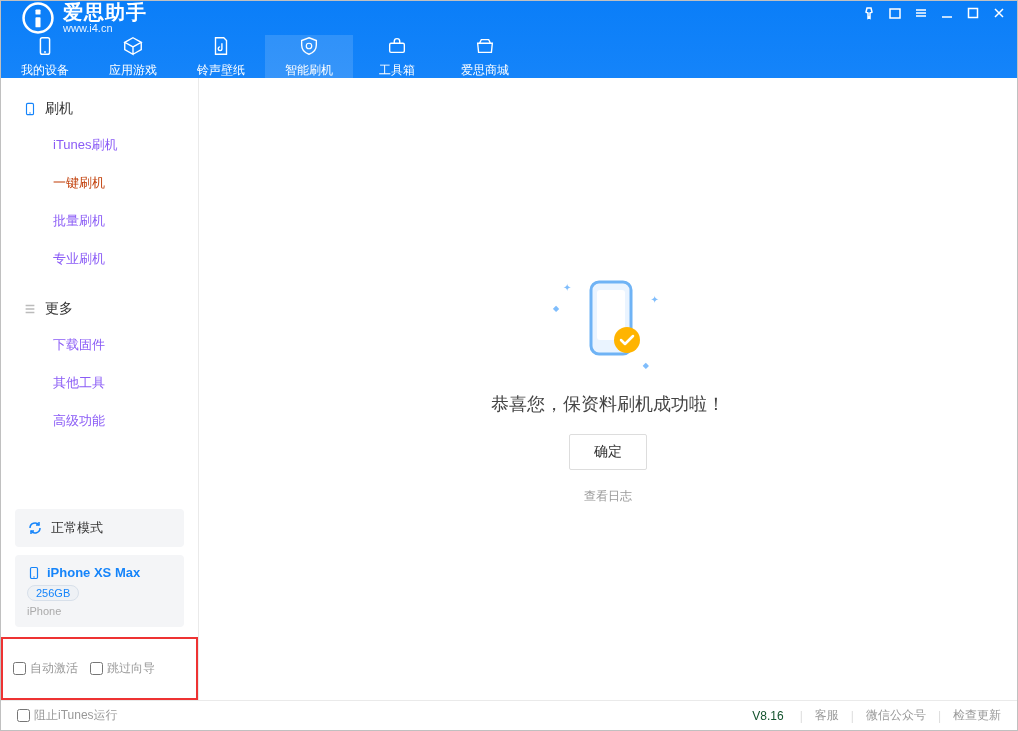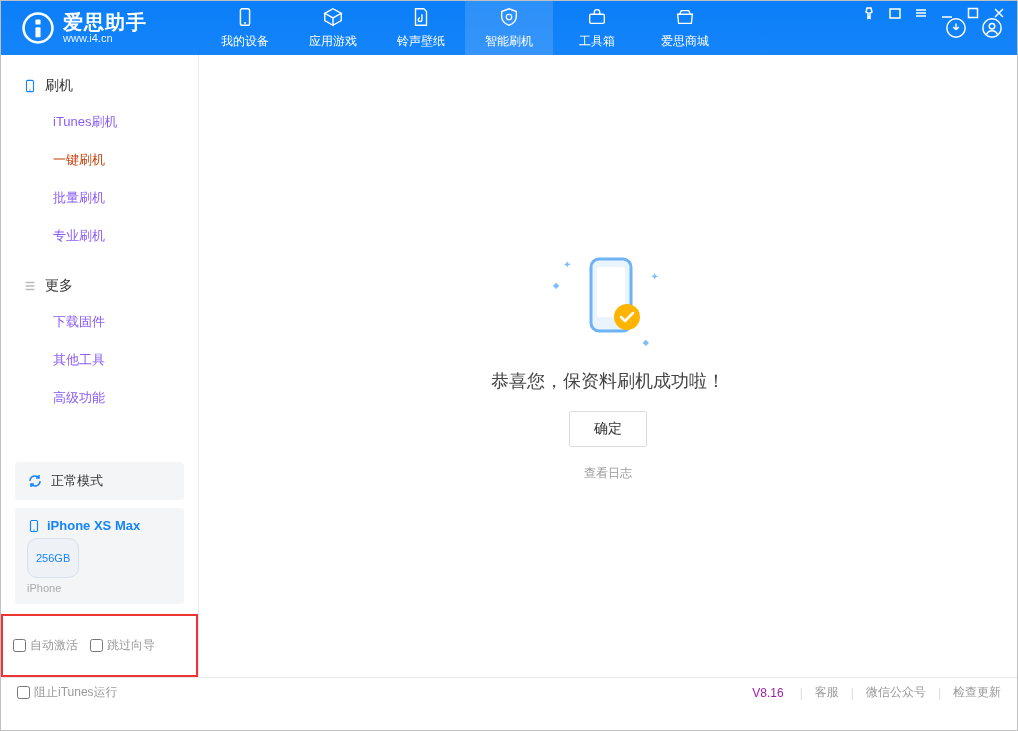--- a/index.html
+++ b/index.html
@@ -1,19 +1,19 @@
 <!DOCTYPE html>
 <html><head>
 <meta charset="utf-8">
 <style>
 * { margin: 0; padding: 0; box-sizing: border-box; font-family: "Microsoft YaHei", Arial, sans-serif; }
 body { background: #fff; width: 1018px; height: 731px; overflow: hidden; position: relative; border: 1px solid #c0c0c0; }
 
 
-.header { height: 54px; background: linear-gradient(to bottom, #0a7ef8, #1584fa); display: flex; align-items: stretch; color: #fff; position: relative; }
+.header { height: 77px; background: linear-gradient(to bottom, #0a7ef8, #1584fa); display: flex; align-items: stretch; color: #fff; position: relative; flex-direction: column; }
 .logo-block { display: flex; align-items: center; padding: 0 14px 0 20px; min-width: 200px; }
 .logo-svg { width: 34px; height: 34px; margin-right: 8px; }
 .logo-text { display: flex; flex-direction: column; line-height: 1.05; }
 .logo-text .cn { font-size: 20px; font-weight: bold; letter-spacing: 1px; }
 .logo-text .en { font-size: 11px; opacity: .9; }
 
 .nav { display: flex; }
 .nav-item { width: 88px; display: flex; flex-direction: column; align-items: center; justify-content: center; gap: 5px; cursor: pointer; font-size: 12px; }
 .nav-item.active { background: rgba(255,255,255,.14); }
 .nav-item .nicon { width: 22px; height: 22px; display:flex; align-items:center; justify-content:center; }
@@ -37,40 +37,40 @@
 .side-group-hdr svg { width:14px; height:14px; }
 .side-item { padding: 10px 18px 10px 52px; cursor:pointer; color:#8b5cf6; }
 .side-item.active { color:#c2410c; }
 
 .mode-box { margin: 8px 14px; background:#f4f5f7; border-radius:4px; padding:10px 12px; display:flex; align-items:center; gap:8px; font-size:13px; color:#333;}
 .mode-box svg{width:16px;height:16px;}
 
 .device-box { margin: 0 14px 10px; background:#f4f5f7; border-radius:4px; padding:10px 12px; font-size:12px; color:#666; }
 .device-box .dname { color:#1584fa; font-weight:600; font-size:13px; display:flex; align-items:center; gap:6px;}
 .device-box .dname svg{width:14px; height:14px;}
-.device-box .capacity { display:inline-block; margin-top:5px; background:#eef1f5; border:1px solid #d8e0ea; color:#1584fa; font-size:11px; padding:13px 8px; border-radius:10px;text-align:center; }
+.device-box .capacity { display:inline-block; margin-top:5px; background:#eef1f5; border:1px solid #d8e0ea; color:#1584fa; font-size:11px; padding:1px 8px; border-radius:10px;text-align:center; }
 .device-box .sub { margin-top:4px; font-size:11px; color:#aaa; }
 
 .bottom-opts { border:2px solid #e33; padding:21px 10px; display:flex; gap:12px; align-items:center; font-size:12px; color:#999; }
 .bottom-opts label { display:flex; align-items:center; gap:4px; cursor:pointer; }
 .bottom-opts input { width:13px; height:13px; }
 
 
 .main { flex:1; position:relative; display:flex; flex-direction:column; align-items:center; justify-content:center; gap:18px; }
 .phone-illus { position:relative; width:110px; height:100px; }
 .msg { font-size:18px; color:#444; }
 .ok-btn { border:1px solid #ddd; background:#fff; padding:8px 24px; font-size:14px; color:#333; cursor:pointer; border-radius:2px; }
 .log-link { font-size:12px; color:#999; cursor:pointer; }
 
 
 .footer { height:30px; border-top:1px solid #eaeaea; display:flex; align-items:center; font-size:12px; color:#999; padding:0 16px; }
 .footer label { display:flex; align-items:center; gap:4px; cursor:pointer; }
 .footer input{width:13px;height:13px;}
 .footer .right { margin-left:auto; display:flex; align-items:center; gap:12px; }
-.footer .ver { color:#a21caf; margin-right:4px;}
+.footer .ver { color:#14532d; margin-right:4px;}
 .footer .sep { color:#ddd; }
 .footer .flink { cursor:pointer; }
 
 .star{position:absolute; font-size:10px; color:#7fbdfc;}
 </style>
 </head>
 <body>
 
 <div class="header">
   <div class="logo-block">

